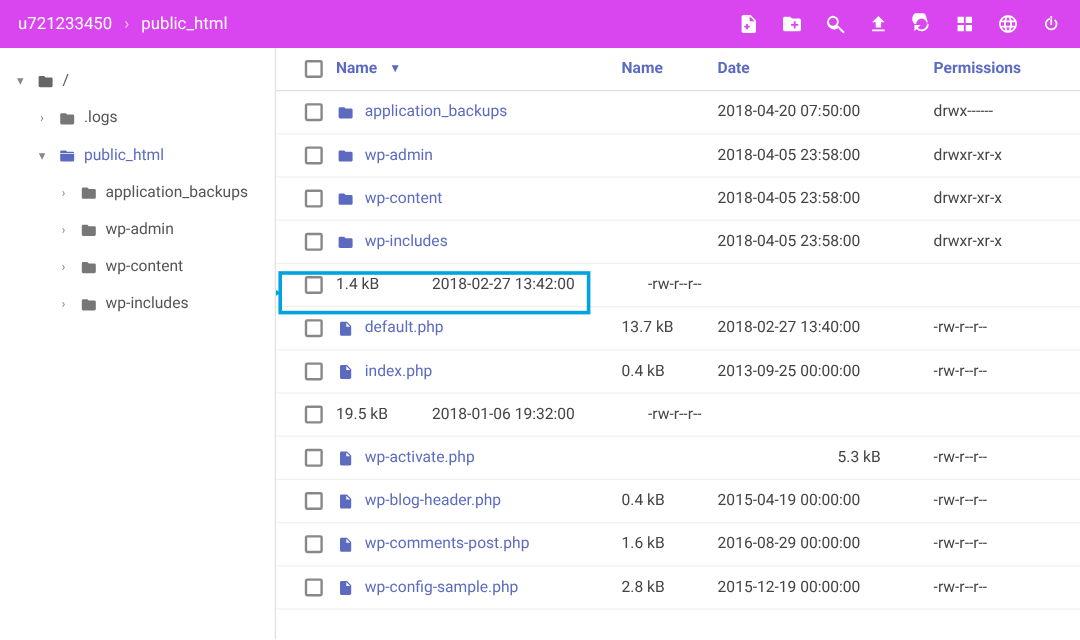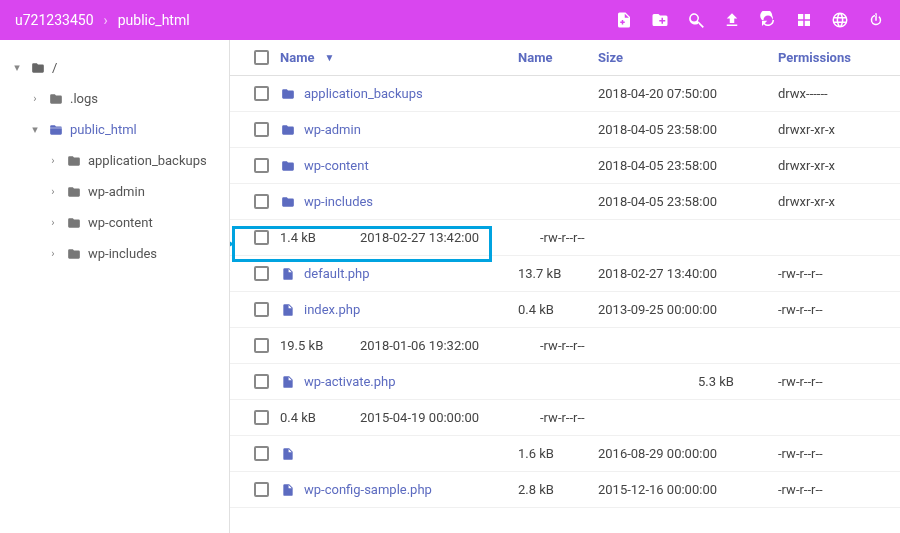--- a/index.html
+++ b/index.html
@@ -168,21 +168,21 @@
   <div class="content">
     <div class="table-header">
       <div class="col-check">
           <div class="checkbox"></div>
         </div>
       <div class="col-name">
           <span>Name</span>
           <span class="sort-arrow">▼</span>
         </div>
       <div class="col-size">Name</div>
-      <div class="col-date">Size</div>
+      <div class="col-date">Date</div>
       <div class="col-perm">Permissions</div>
     </div>
     <div id="rows-container">
         <div class="table-row">
           <div class="col-check">
             <div class="checkbox"></div>
           </div>
           <div class="col-name">
             <span class="item-ic">
               <svg viewBox="0 0 24 24">
@@ -303,53 +303,62 @@
             </span>
             <span class="nm">wp-activate.php</span>
           </div>
           <div class="col-size">5.3 kB</div>
           <div class="col-perm">-rw-r--r--</div>
         </div>
         <div class="table-row">
           <div class="col-check">
             <div class="checkbox"></div>
           </div>
+          <div class="col-name">
+            <span class="item-ic">
+              <svg viewBox="0 0 24 24">
+                <path fill="#5c6bc0" d="M14 2H6a2 2 0 00-2 2v16a2 2 0 002 2h12a2 2 0 002-2V8l-6-6zm-1 7V3.5L18.5 9H13z"></path>
+              </svg>
+            </span>
+            <span class="nm">wp-blog-header.php</span>
+          </div>
           <div class="col-size">0.4 kB</div>
           <div class="col-date">2015-04-19 00:00:00</div>
           <div class="col-perm">-rw-r--r--</div>
         </div>
         <div class="table-row">
           <div class="col-check">
             <div class="checkbox"></div>
           </div>
           <div class="col-name">
             <span class="item-ic">
               <svg viewBox="0 0 24 24">
                 <path fill="#5c6bc0" d="M14 2H6a2 2 0 00-2 2v16a2 2 0 002 2h12a2 2 0 002-2V8l-6-6zm-1 7V3.5L18.5 9H13z"></path>
               </svg>
             </span>
+            <span class="nm">wp-comments-post.php</span>
           </div>
           <div class="col-size">1.6 kB</div>
           <div class="col-date">2016-08-29 00:00:00</div>
           <div class="col-perm">-rw-r--r--</div>
         </div>
         <div class="table-row">
           <div class="col-check">
             <div class="checkbox"></div>
           </div>
           <div class="col-name">
             <span class="item-ic">
               <svg viewBox="0 0 24 24">
                 <path fill="#5c6bc0" d="M14 2H6a2 2 0 00-2 2v16a2 2 0 002 2h12a2 2 0 002-2V8l-6-6zm-1 7V3.5L18.5 9H13z"></path>
               </svg>
             </span>
             <span class="nm">wp-config-sample.php</span>
           </div>
           <div class="col-size">2.8 kB</div>
-          <div class="col-date">2015-12-16 00:00:00</div>
+          <div class="col-date">2015-12-19 00:00:00</div>
           <div class="col-perm">-rw-r--r--</div>
         </div>
       </div>
 
     <div class="highlight-box" style="left:2px; top:186px; width:260px; height:36px;"></div>
     <svg class="arrow-annot" style="left:-46px; top:192px; width:50px; height:24px;">
       <line class="arrow-line" x1="0" y1="12" x2="40" y2="12"></line>
       <polygon class="arrow-head" points="40,6 50,12 40,18"></polygon>
     </svg>
   </div>

